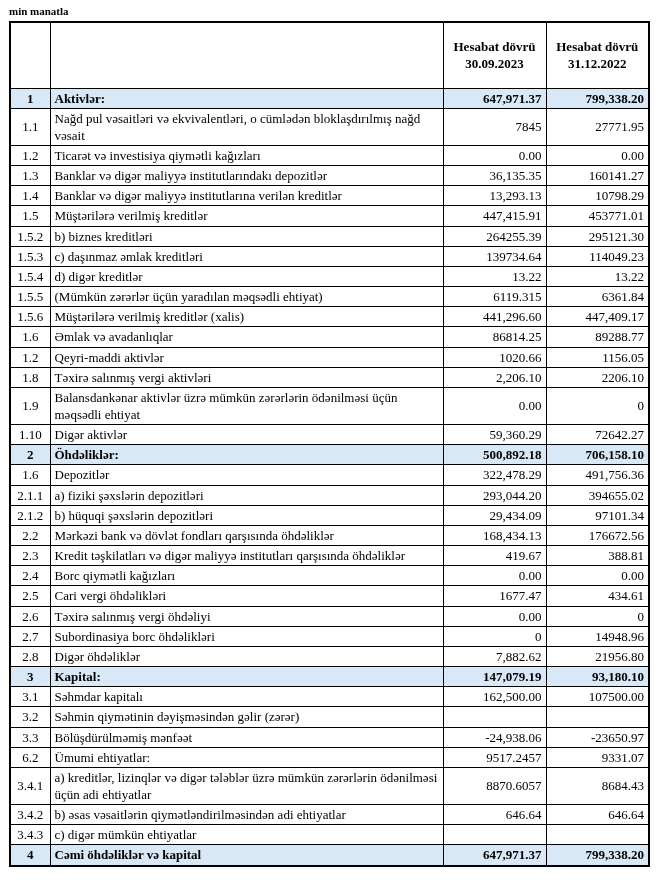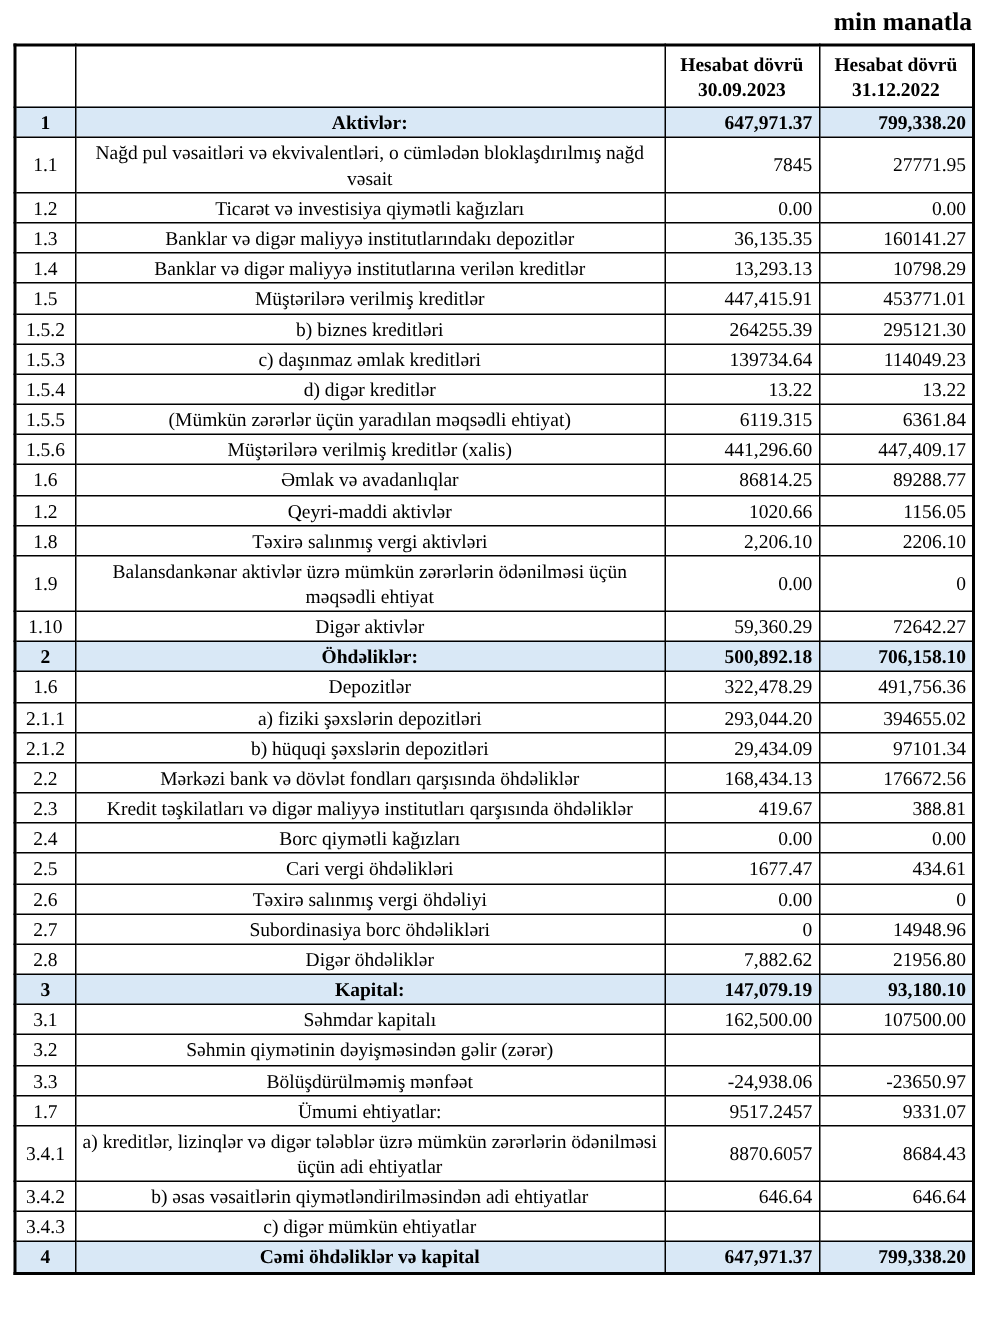--- a/index.html
+++ b/index.html
@@ -5,47 +5,47 @@
   * { box-sizing: border-box; }
   html, body { margin: 0; padding: 0; background: #ffffff; }
   body { font-family: "Liberation Serif", "DejaVu Serif", serif; color: #000; }
   .page {
     width: 659px;
     min-height: 886px;
     padding: 5px 9px 8px 9px;
     background: #fff;
   }
   .unit-note {
-    text-align: right;
+    text-align: left;
     font-weight: bold;
-    font-size: 17px;
+    font-size: 11px;
     margin: 0 2px 4px 0;
   }
   table.sheet {
     border-collapse: collapse;
     width: 100%;
     table-layout: fixed;
     border: 2px solid #000;
   }
   table.sheet th, table.sheet td {
     border: 1px solid #000;
     font-size: 13px;
     padding: 1px 4px;
     vertical-align: middle;
     line-height: 1.32;
   }
   thead th {
     font-weight: bold;
     text-align: center;
-    height: 41px;
+    height: 66px;
     background: #fff;
   }
   thead th .hline { display: block; }
   td.num { text-align: center; width: 40px; }
-  td.label { text-align: center; margin-left: 26px; }
+  td.label { text-align: left; margin-left: 26px; }
   td.val { text-align: right; }
   tr.section td {
     background: var(--section-bg, #d9e8f6);
     font-weight: bold;
   }
   tbody tr { height: 20px; }
 </style>
 </head>
 <body>
 
@@ -254,21 +254,21 @@
           <td class="val"></td>
           <td class="val"></td>
         </tr>
         <tr>
           <td class="num">3.3</td>
           <td class="label">Bölüşdürülməmiş mənfəət</td>
           <td class="val">-24,938.06</td>
           <td class="val">-23650.97</td>
         </tr>
         <tr>
-          <td class="num">1.7</td>
+          <td class="num">6.2</td>
           <td class="label">Ümumi ehtiyatlar:</td>
           <td class="val">9517.2457</td>
           <td class="val">9331.07</td>
         </tr>
         <tr>
           <td class="num">3.4.1</td>
           <td class="label">a) kreditlər, lizinqlər və digər tələblər üzrə mümkün zərərlərin ödənilməsi üçün adi ehtiyatlar</td>
           <td class="val">8870.6057</td>
           <td class="val">8684.43</td>
         </tr>

